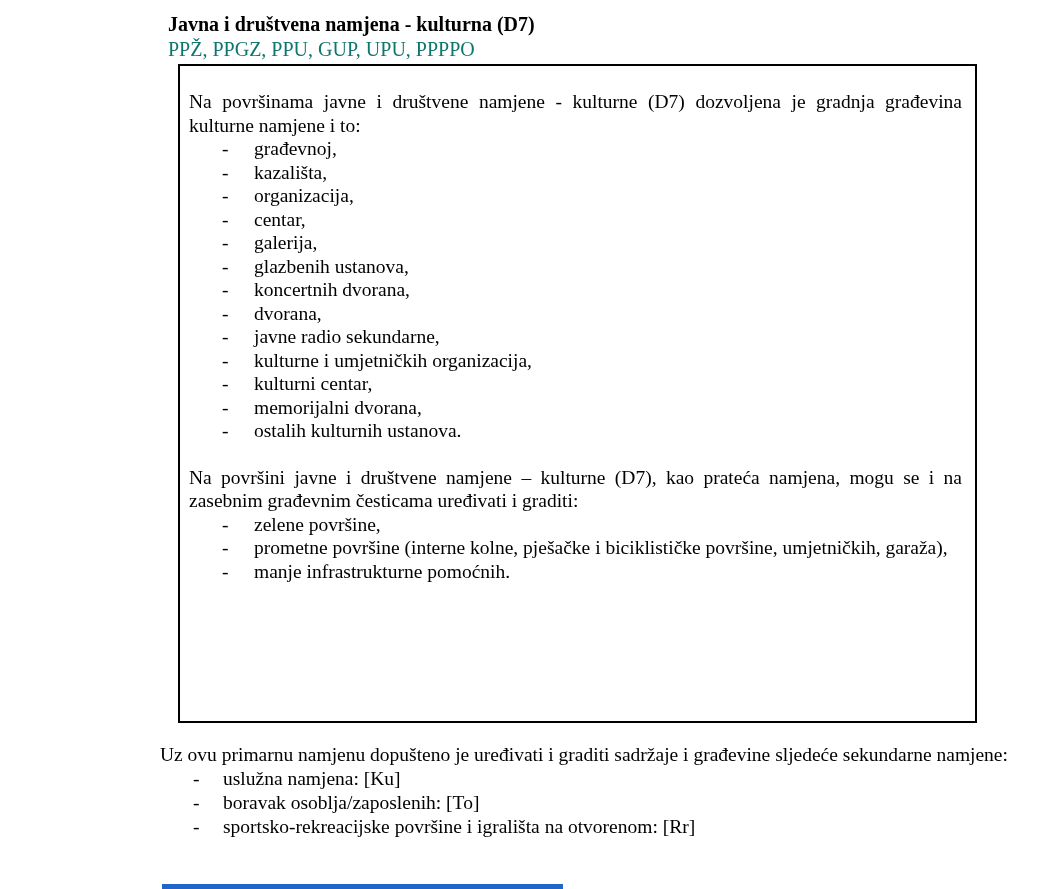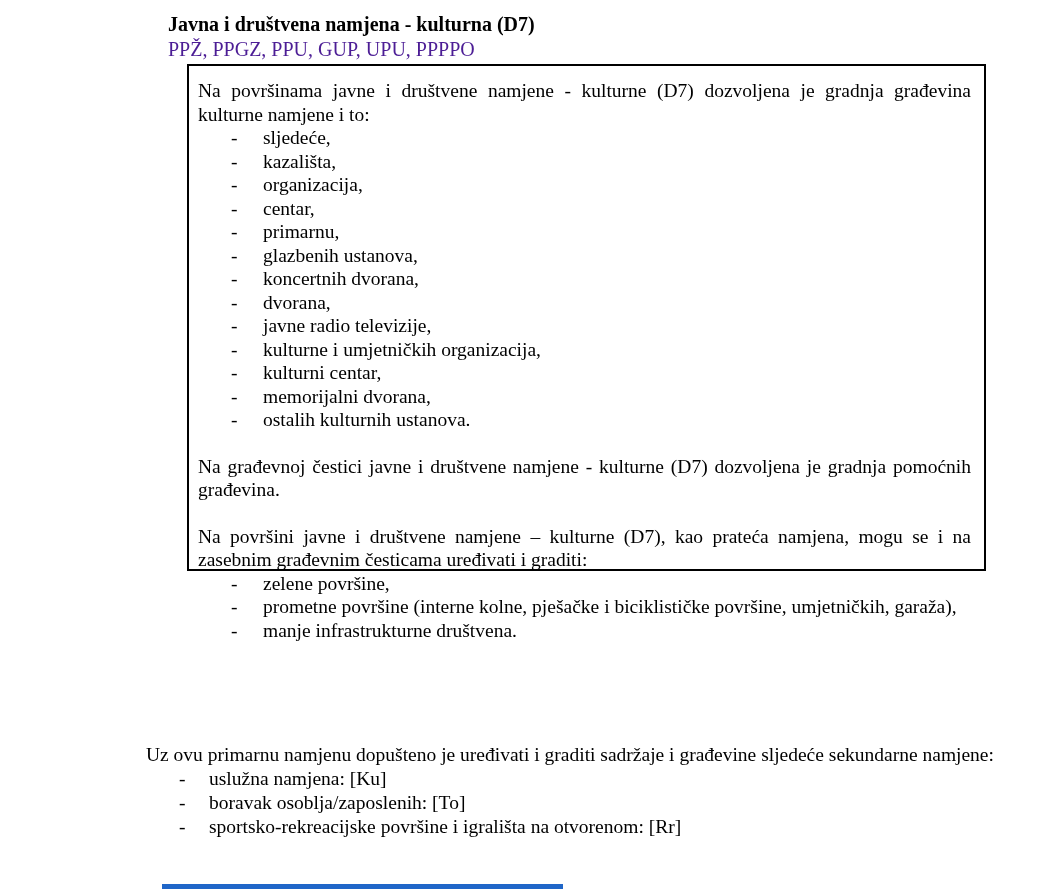--- a/index.html
+++ b/index.html
@@ -17,30 +17,30 @@
     margin-left:44px;
   }
   .doc-title {
     position:absolute; left:124px; top:12px;
     font-size:20px; font-weight:bold; line-height:24px;
     white-space:nowrap;
   }
   .plan-links {
     position:absolute; left:124px; top:37px;
     font-size:20px; line-height:24px;
-    color:#4c1d95;
+    color:#0f766e;
     white-space:nowrap;
     cursor:pointer;
   }
   .reg-box {
-    position:absolute; left:143px; top:64px;
-    width:799px; height:507px;
+    position:absolute; left:134px; top:64px;
+    width:799px; height:659px;
     box-sizing:border-box;
     border:2px solid #000000;
-    padding:13px 13px 0 9px;
+    padding:24px 13px 0 9px;
     font-size:19.5px; line-height:23.5px;
   }
   .reg-box p, .below p {
     margin:0;
     text-align:justify;
   }
   .sp-above { margin-top:23px !important; }
   ul.dash {
     list-style:none;
     margin:0; padding:0;
@@ -52,21 +52,21 @@
   ul.dash li .mk {
     flex:0 0 auto;
     width:32px;
     margin-left:33px;
   }
   ul.dash li .tx {
     flex:1 1 auto;
     text-align:justify;
   }
   .below {
-    position:absolute; left:102px; top:743px;
+    position:absolute; left:116px; top:743px;
     width:851px;
     font-size:19.5px; line-height:24px;
   }
   .below ul.dash li .mk { width:30px; margin-left:33px; }
   .cutoff-link-bar {
     position:absolute; left:118px; top:884px;
     width:401px; height:5px;
     background:#2066C8;
     cursor:pointer;
   }
@@ -79,88 +79,87 @@
   <div class="doc-title">Javna i društvena namjena - kulturna (D7)</div>
 
   <div class="plan-links">PPŽ, PPGZ, PPU, GUP, UPU, PPPPO</div>
 
   <div class="reg-box">
     <p>Na površinama javne i društvene namjene - kulturne (D7) dozvoljena je gradnja građevina kulturne namjene i to:</p>
 
     <ul class="dash">
       <li>
           <span class="mk">-</span>
-          <span class="tx">sljedeće,</span>
+          <span class="tx">građevnoj,</span>
         </li>
       <li>
           <span class="mk">-</span>
           <span class="tx">kazališta,</span>
         </li>
       <li>
           <span class="mk">-</span>
           <span class="tx">organizacija,</span>
         </li>
       <li>
           <span class="mk">-</span>
           <span class="tx">centar,</span>
         </li>
       <li>
           <span class="mk">-</span>
-          <span class="tx">primarnu,</span>
+          <span class="tx">galerija,</span>
         </li>
       <li>
           <span class="mk">-</span>
           <span class="tx">glazbenih ustanova,</span>
         </li>
       <li>
           <span class="mk">-</span>
           <span class="tx">koncertnih dvorana,</span>
         </li>
       <li>
           <span class="mk">-</span>
           <span class="tx">dvorana,</span>
         </li>
       <li>
           <span class="mk">-</span>
-          <span class="tx">javne radio televizije,</span>
+          <span class="tx">javne radio sekundarne,</span>
         </li>
       <li>
           <span class="mk">-</span>
           <span class="tx">kulturne i umjetničkih organizacija,</span>
         </li>
       <li>
           <span class="mk">-</span>
           <span class="tx">kulturni centar,</span>
         </li>
       <li>
           <span class="mk">-</span>
           <span class="tx">memorijalni dvorana,</span>
         </li>
       <li>
           <span class="mk">-</span>
           <span class="tx">ostalih kulturnih ustanova.</span>
         </li>
     </ul>
 
-    <p class="sp-above">Na građevnoj čestici javne i društvene namjene - kulturne (D7) dozvoljena je gradnja pomoćnih građevina.</p>
 
     <p class="sp-above">Na površini javne i društvene namjene – kulturne (D7), kao prateća namjena, mogu se i na zasebnim građevnim česticama uređivati i graditi:</p>
 
     <ul class="dash">
       <li>
           <span class="mk">-</span>
           <span class="tx">zelene površine,</span>
         </li>
       <li>
           <span class="mk">-</span>
           <span class="tx">prometne površine (interne kolne, pješačke i biciklističke površine, umjetničkih, garaža),</span>
         </li>
       <li>
           <span class="mk">-</span>
-          <span class="tx">manje infrastrukturne društvena.</span>
+          <span class="tx">manje infrastrukturne pomoćnih.</span>
         </li>
     </ul>
   </div>
 
   <div class="below">
     <p>Uz ovu primarnu namjenu dopušteno je uređivati i graditi sadržaje i građevine sljedeće sekundarne namjene:</p>
     <ul class="dash">
       <li>
           <span class="mk">-</span>
           <span class="tx">uslužna namjena: [Ku]</span>

